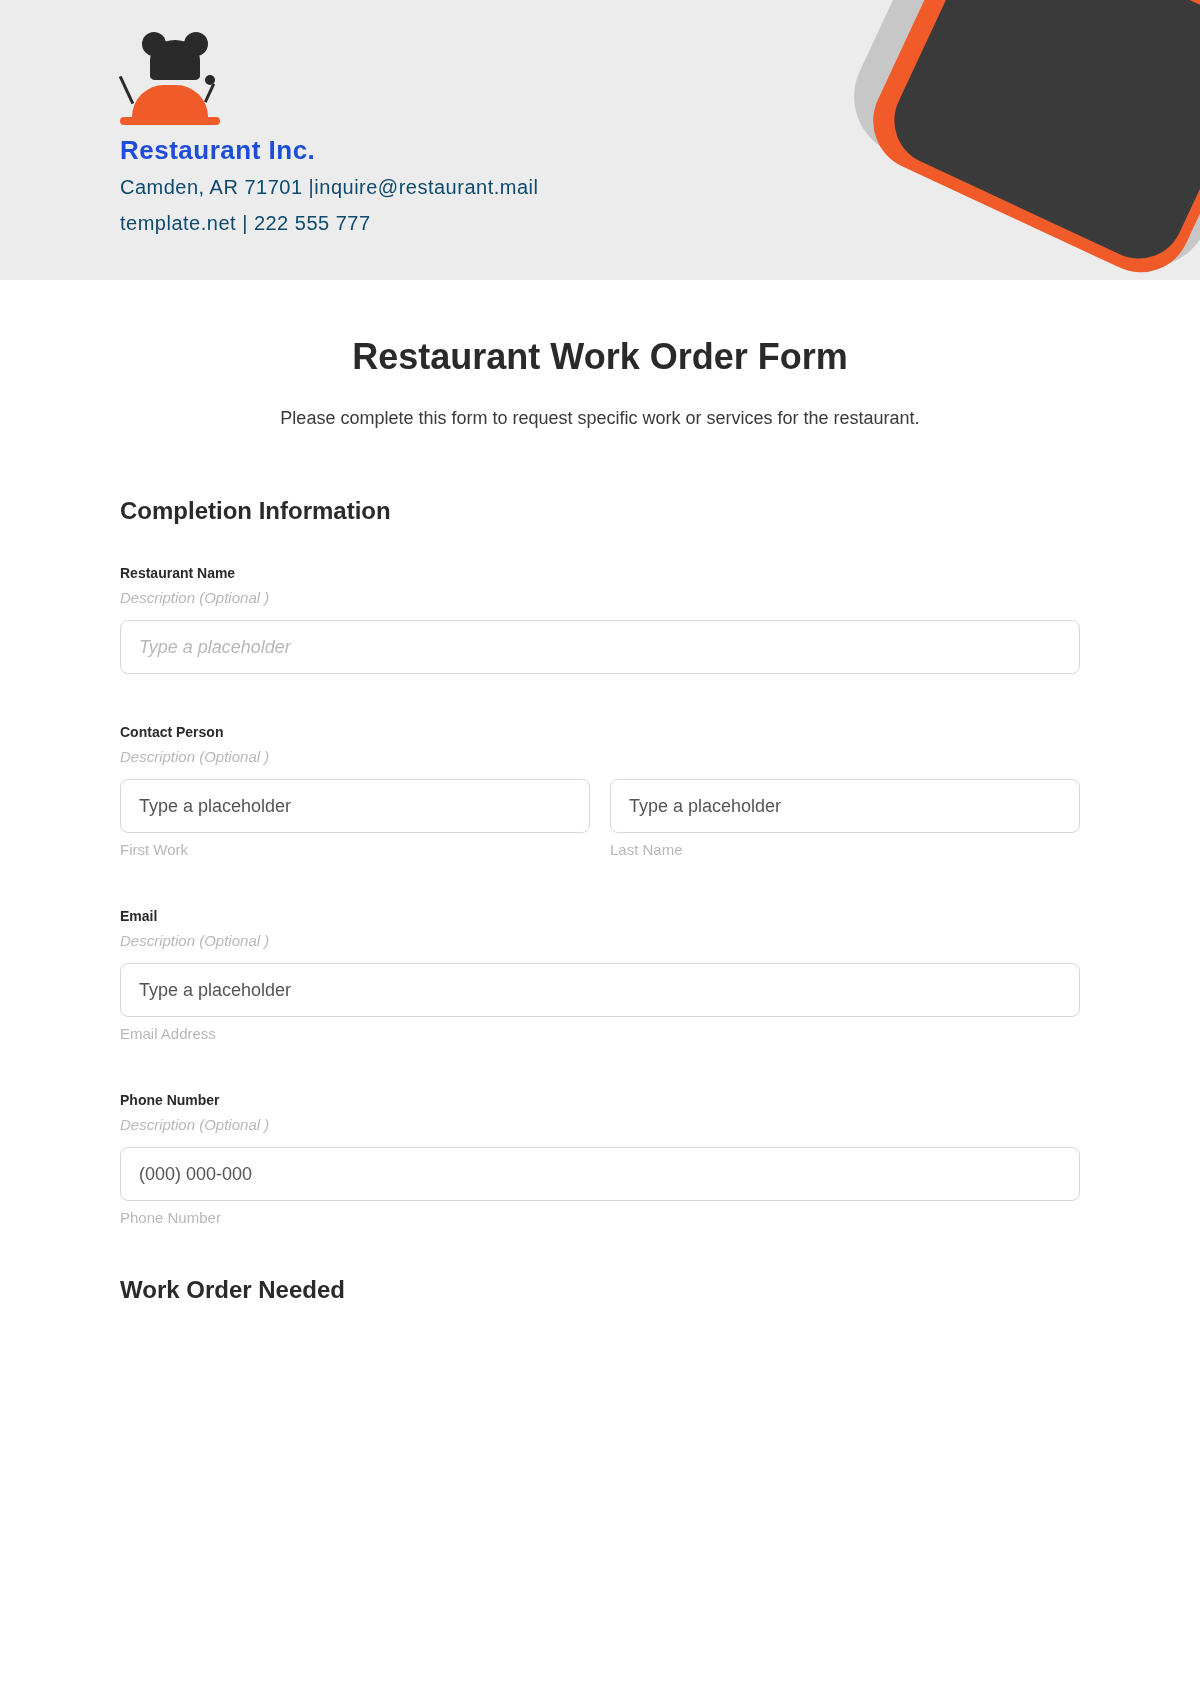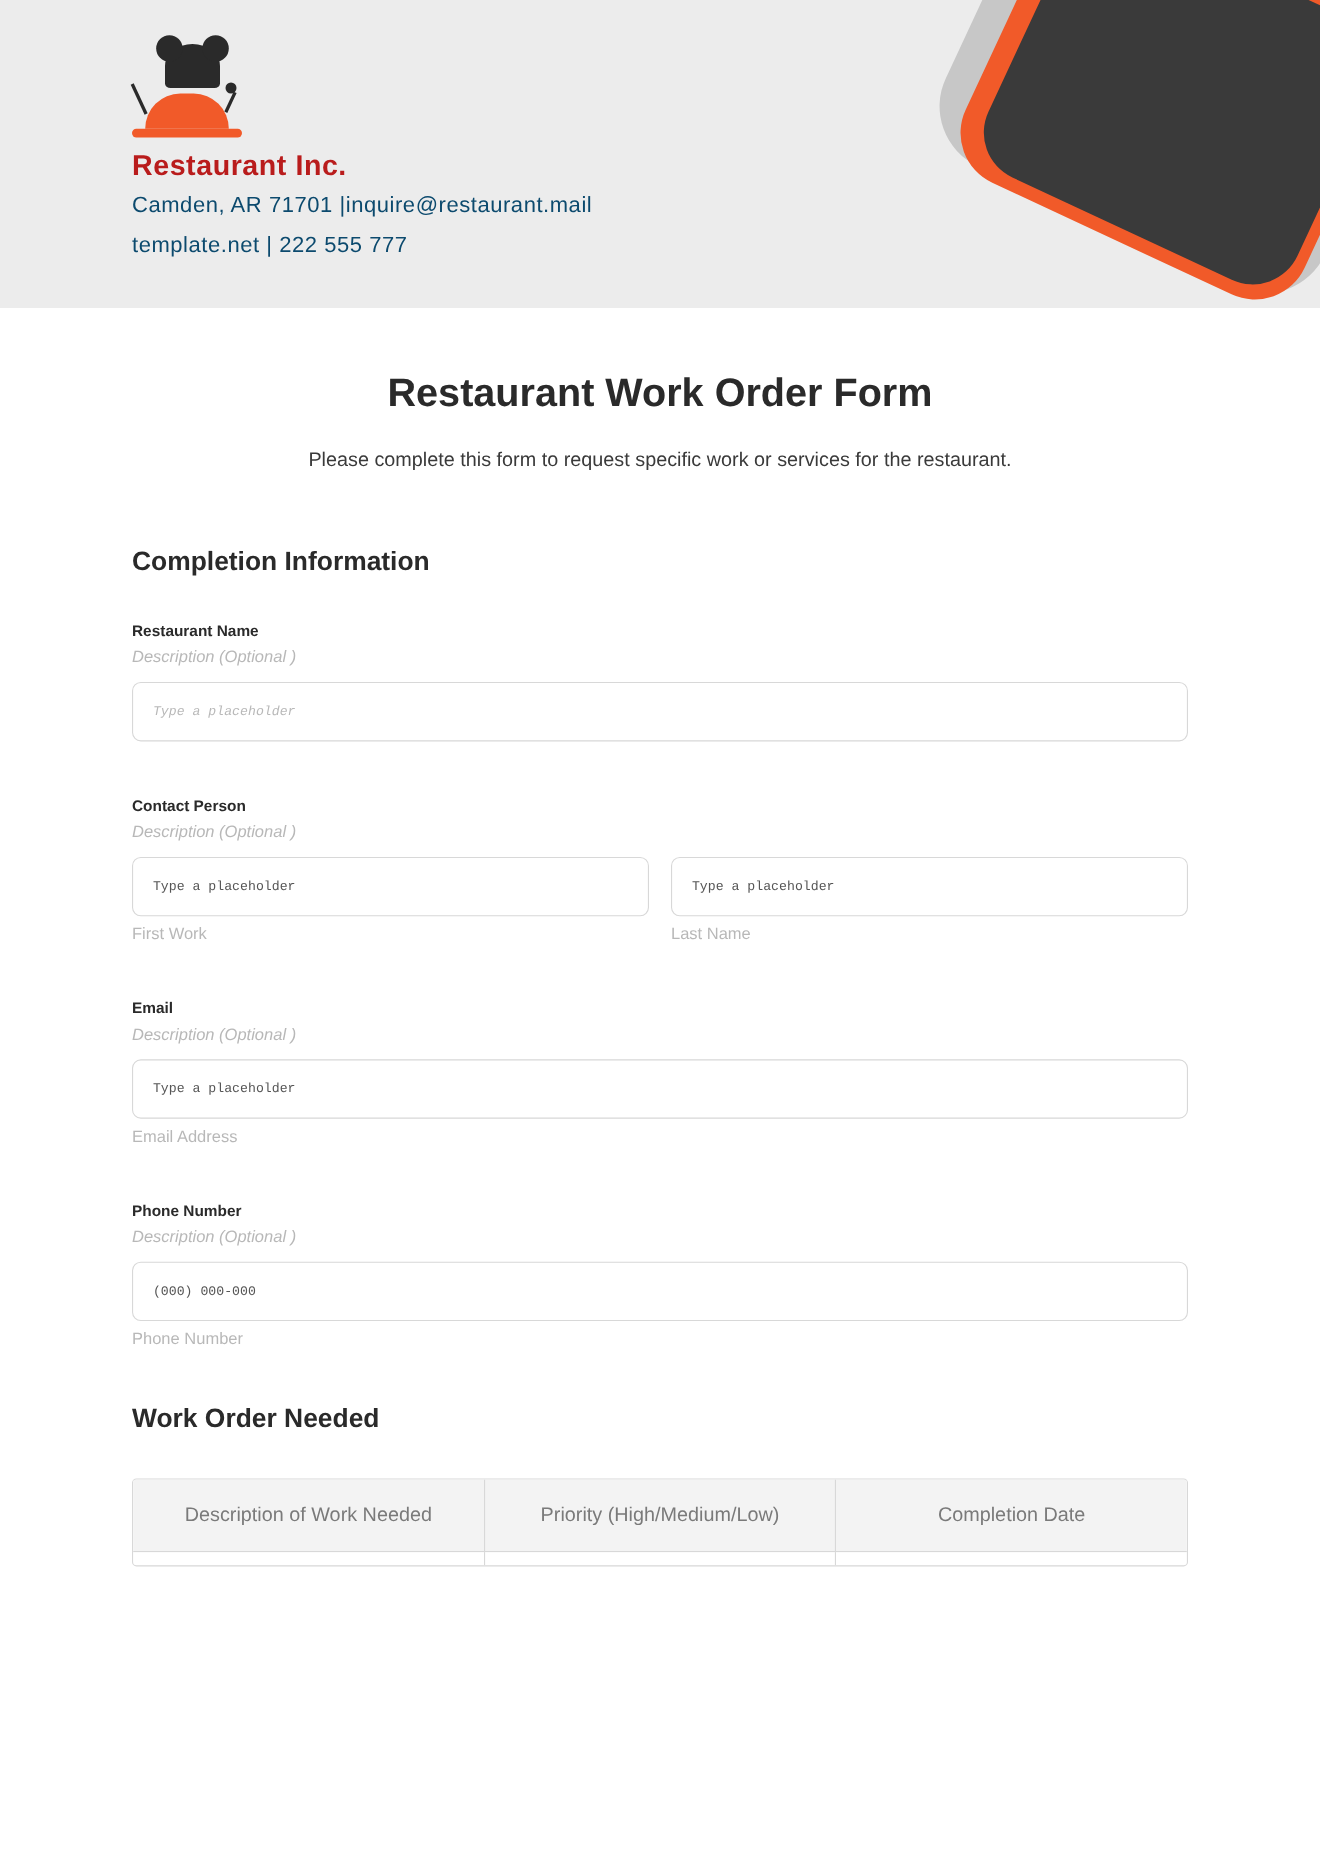--- a/index.html
+++ b/index.html
@@ -11,30 +11,30 @@
 .brand { position: absolute; top: 40px; left: 120px; }
 .logo-icon { width: 100px; height: 85px; position: relative; margin-bottom: 10px; }
 .chef-hat { position: absolute; top: 0; left: 30px; width: 50px; height: 40px; background: #2a2a2a; border-radius: 50% 50% 10% 10%; }
 .chef-hat::before { content: ''; position: absolute; top: -8px; left: -8px; width: 24px; height: 24px; background: #2a2a2a; border-radius: 50%; }
 .chef-hat::after { content: ''; position: absolute; top: -8px; right: -8px; width: 24px; height: 24px; background: #2a2a2a; border-radius: 50%; }
 .cloche { position: absolute; bottom: 8px; left: 12px; width: 76px; height: 32px; background: #f15a29; border-radius: 40px 40px 0 0; }
 .cloche-base { position: absolute; bottom: 0; left: 0; width: 100px; height: 8px; background: #f15a29; border-radius: 4px; }
 .utensil-left { position: absolute; top: 35px; left: 5px; width: 3px; height: 30px; background: #2a2a2a; transform: rotate(-25deg); }
 .utensil-right { position: absolute; top: 35px; right: 5px; width: 10px; height: 10px; background: #2a2a2a; border-radius: 50%; }
 .utensil-right::after { content:''; position:absolute; top:8px; left:3px; width:3px; height:20px; background:#2a2a2a; transform:rotate(25deg); }
-.brand-name { color: #b91c1c; font-size: 26px; font-weight: 700; letter-spacing: 0.5px; }
+.brand-name { color: #1d4ed8; font-size: 26px; font-weight: 700; letter-spacing: 0.5px; }
 .brand-info { color: #0c4a6e; font-size: 20px; letter-spacing: 0.5px; margin-top: 6px; line-height: 1.5; }
 .content { padding: 56px 120px 40px; }
 .form-title { text-align: center; font-size: 36px; font-weight: 700; color: #2a2a2a; margin-bottom: 30px; }
 .form-intro { text-align: center; font-size: 18px; color: #3a3a3a; margin-bottom: 68px; }
 .section-heading { font-size: 24px; font-weight: 700; color: #2a2a2a; margin-bottom: 40px; }
 .field-group { margin-bottom: 50px; }
 .field-label { font-size: 14px; font-weight: 700; color: #2a2a2a; margin-bottom: 8px; }
 .field-desc { font-size: 15px; font-style: italic; color: #b8b8b8; margin-bottom: 14px; }
-.text-input { width: 100%; height: 54px; border: 1px solid #d8d8d8; border-radius: 8px; padding: 0 18px; font-size: 12px; color: #555; font-family: Liberation Mono, monospace; }
+.text-input { width: 100%; height: 54px; border: 1px solid #d8d8d8; border-radius: 8px; padding: 0 18px; font-size: 18px; color: #555; font-family: Liberation Sans, sans-serif; }
 .text-input::placeholder { color: #b8b8b8; font-style: italic; }
 .text-input.plain::placeholder { font-style: normal; color: #555; }
 .sub-label { font-size: 15px; color: #b8b8b8; margin-top: 8px; }
 .two-col { display: flex; gap: 20px; }
 .two-col > div { flex: 1; }
 .table-wrap { border: 1px solid #d8d8d8; border-radius: 4px; overflow: hidden; }
 .table-head { display: flex; background: #f3f3f3; }
 .table-head > div { flex: 1; padding: 20px 16px; text-align: center; font-size: 18px; color: #7a7a7a; font-weight: 500; border-right: 1px solid #d8d8d8; line-height: 1.4; }
 .table-head > div:last-child { border-right: none; }
 .table-body-row { display: flex; border-top: 1px solid #d8d8d8; }
@@ -98,25 +98,13 @@
 
   <div class="field-group">
     <div class="field-label">Phone Number</div>
     <div class="field-desc">Description (Optional )</div>
     <input type="text" class="text-input plain" placeholder="(000) 000-000" style="">
     <div class="sub-label">Phone Number</div>
   </div>
 
   <h2 class="section-heading">Work Order Needed</h2>
 
-  <div class="table-wrap">
-    <div class="table-head">
-      <div>Description of Work Needed</div>
-      <div>Priority (High/Medium/Low)</div>
-      <div>Completion Date</div>
-    </div>
-    <div class="table-body-row">
-      <div></div>
-      <div></div>
-      <div></div>
-    </div>
-  </div>
 </div>
 
 </body></html>

